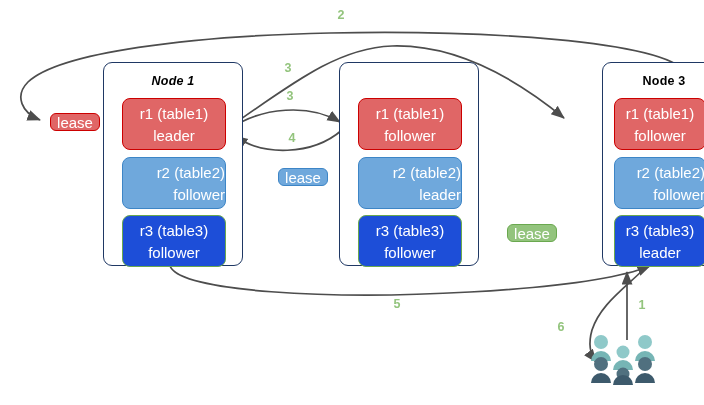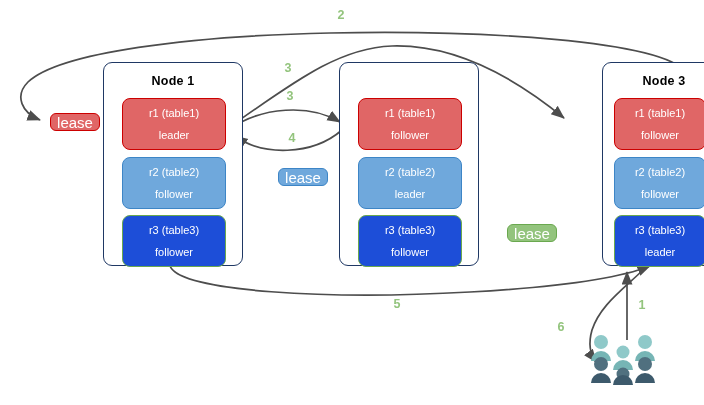--- a/index.html
+++ b/index.html
@@ -41,27 +41,27 @@
   }
   .replica {
     position: absolute;
     box-sizing: border-box;
     border-radius: 8px;
     display: flex;
     flex-direction: column;
     align-items: center;
     justify-content: center;
     color: #ffffff;
-    font-size: 11px;
+    font-size: 15px;
     line-height: 13px;
     text-align: center;
     gap: 9px;
   }
   .replica.red   { background: #e06666; border: 1.5px solid #cc0000; }
-  .replica.blue  { background: #6fa8dc; border: 1.5px solid #3d85c6; }
+  .replica.blue  { background: #6fa8dc; border: 1.5px solid #3d85c6; align-items: flex-end; }
   .replica.green { background: #1d4ed8; border: 1.5px solid #6aa84f; }
   .lease {
     position: absolute;
     box-sizing: border-box;
     border-radius: 6px;
     display: flex;
     align-items: center;
     justify-content: center;
     color: #ffffff;
     font-size: 15px;
@@ -125,21 +125,21 @@
     <span>lease</span>
   </div>
   <div class="lease blue" style="left:278px; top:168px; width:50px;">
     <span>lease</span>
   </div>
   <div class="lease green" style="left:507px; top:224px; width:50px;">
     <span>lease</span>
   </div>
 
   <div class="node-box" style="left:103px; top:62px; width:140px; height:204px;">
-    <div class="node-title" style="top:11px;">Node 1</div>
+    <div class="node-title" style="top:11px;font-style:italic;">Node 1</div>
     <div class="replica red" style="left:18px; top:35px; width:104px; height:52px;">
       <span>r1 (table1)</span>
       <span>leader</span>
     </div>
     <div class="replica blue" style="left:18px; top:94px; width:104px; height:52px;">
       <span>r2 (table2)</span>
       <span>follower</span>
     </div>
     <div class="replica green" style="left:18px; top:152px; width:104px; height:52px;">
       <span>r3 (table3)</span>

